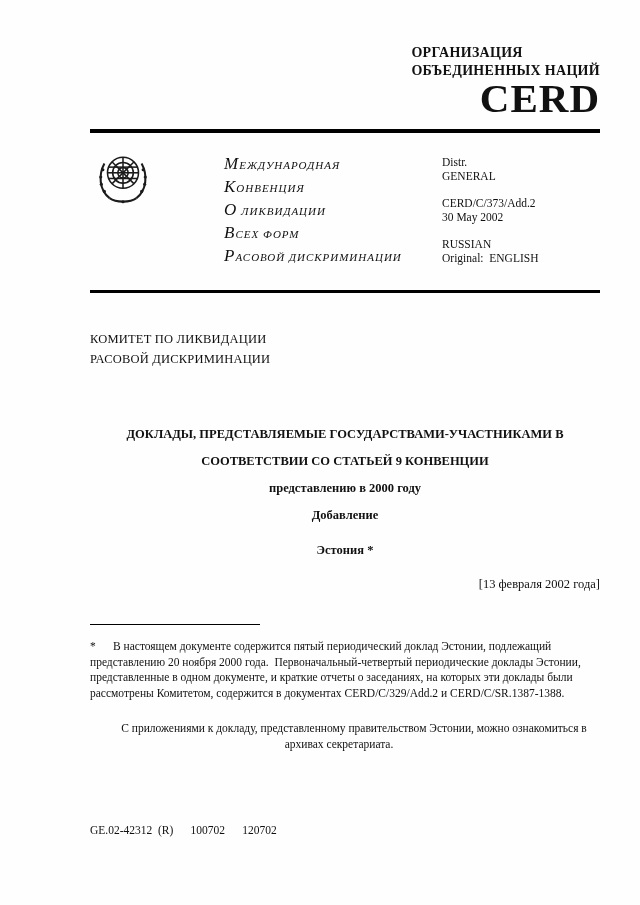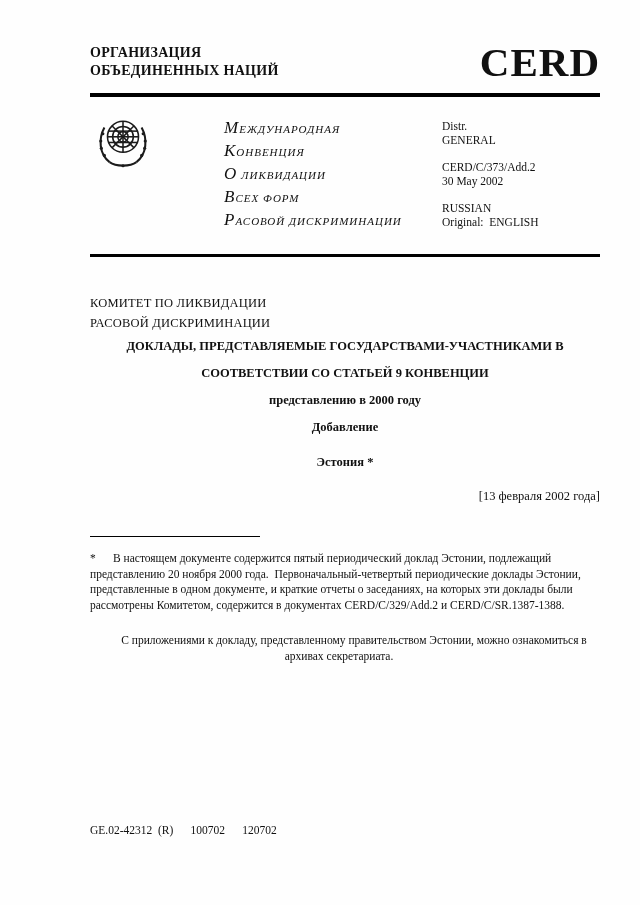--- a/index.html
+++ b/index.html
@@ -16,20 +16,21 @@
     padding: 44px 40px 0 90px;
     overflow: hidden;
   }
   .content { width: 510px; }
 
   
   .top-header {
     display: flex;
     justify-content: space-between;
     align-items: flex-end;
+    flex-direction: column;
   }
   .org-name {
     font-weight: bold;
     font-size: 14px;
     line-height: 18px;
     letter-spacing: 0.3px;
   }
   .cerd {
     font-weight: bold;
     font-size: 41px;
@@ -88,20 +89,21 @@
   
   .committee {
     margin-top: 36px;
     font-size: 12.5px;
     line-height: 20px;
     letter-spacing: 0.2px;
   }
 
   
   .center-section {
+    margin-top: 52px;
     text-align: center;
     font-weight: bold;
     font-size: 12.5px;
     line-height: 27px;
   }
   .country-heading { margin-top: 8px; }
 
   .date-line {
     margin-top: 7px;
     text-align: right;

